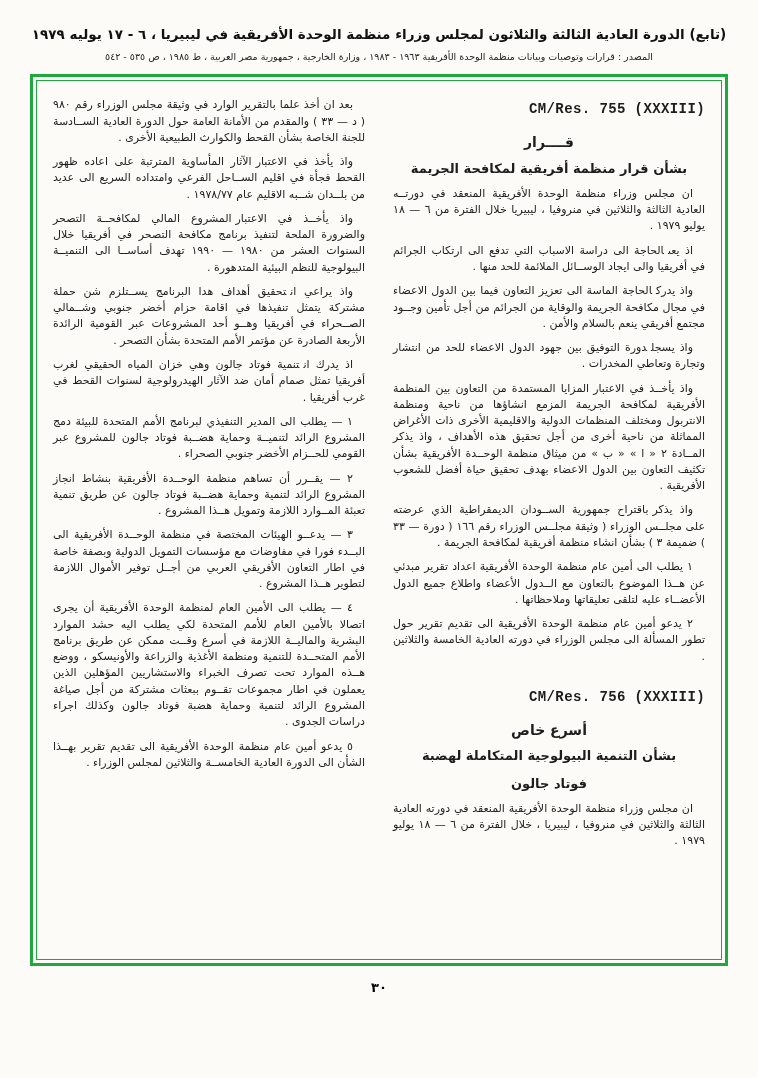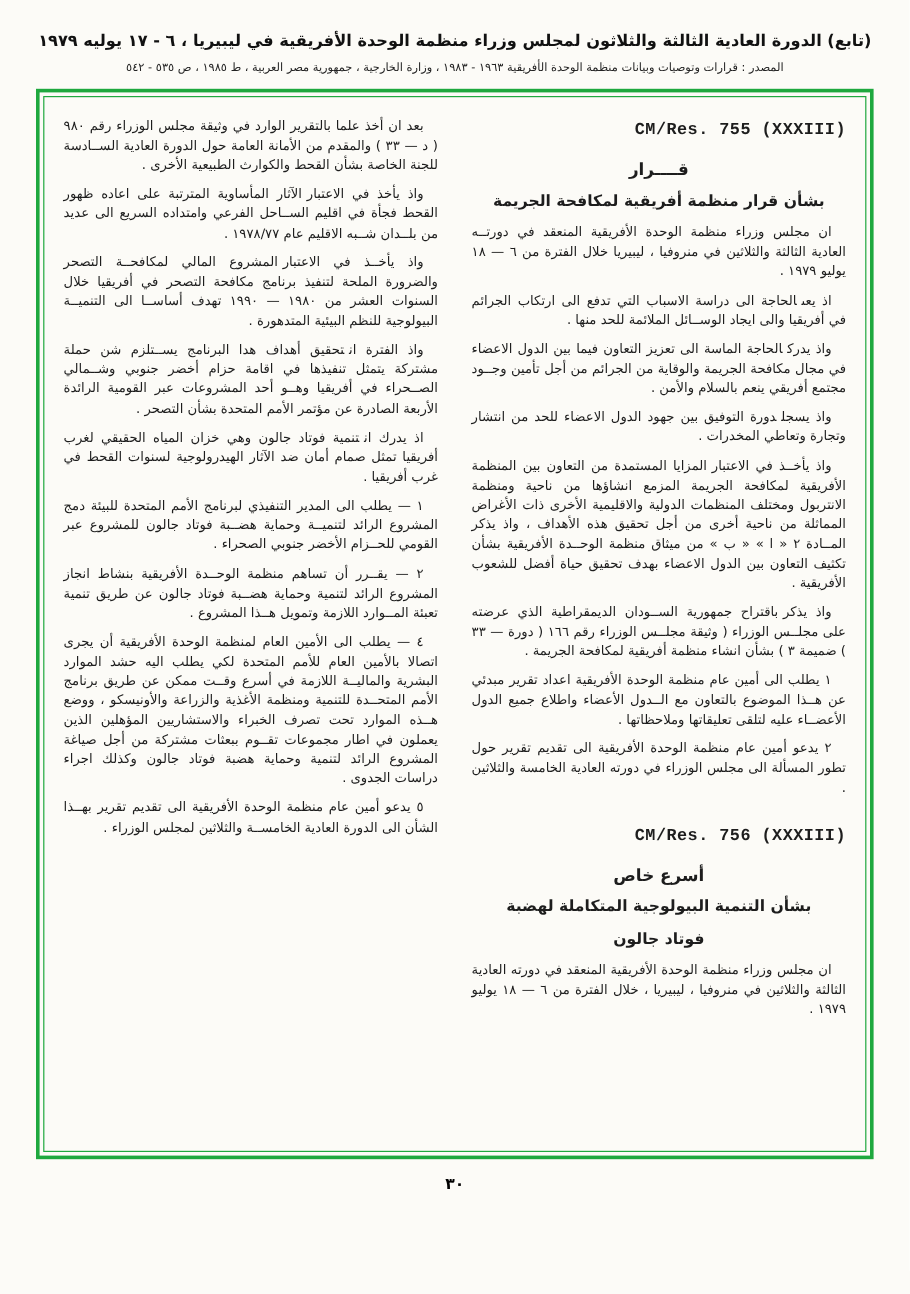--- a/index.html
+++ b/index.html
@@ -122,24 +122,25 @@
 
           <p class="para"><strong class="lead"></strong><span>ان مجلس وزراء منظمة الوحدة الأفريقية المنعقد في دورته العادية الثالثة والثلاثين في منروفيا ، ليبيريا ، خلال الفترة من ٦ — ١٨ يوليو ١٩٧٩ .</span></p>
 
         </section>
 
         <section class="col">
 
           <p class="para"><strong class="lead"></strong><span>بعد ان أخذ علما بالتقرير الوارد في وثيقة مجلس الوزراء رقم ٩٨٠ ( د — ٣٣ ) والمقدم من الأمانة العامة حول الدورة العادية الســادسة للجنة الخاصة بشأن القحط والكوارث الطبيعية الأخرى .</span></p>
           <p class="para"><strong class="lead">واذ يأخذ في الاعتبار</strong><span>الآثار المأساوية المترتبة على اعاده ظهور القحط فجأة في اقليم الســاحل الفرعي وامتداده السريع الى عديد من بلــدان شــبه الاقليم عام ١٩٧٨/٧٧ .</span></p>
           <p class="para"><strong class="lead">واذ يأخــذ في الاعتبار</strong><span>المشروع المالي لمكافحــة التصحر والضرورة الملحة لتنفيذ برنامج مكافحة التصحر في أفريقيا خلال السنوات العشر من ١٩٨٠ — ١٩٩٠ تهدف أساســا الى التنميــة البيولوجية للنظم البيئية المتدهورة .</span></p>
-          <p class="para"><strong class="lead">واذ الفترة ان</strong><span>تحقيق أهداف هدا البرنامج يســتلزم شن حملة مشتركة يتمثل تنفيذها في اقامة حزام أخضر جنوبي وشــمالي الصــحراء في أفريقيا وهــو أحد المشروعات عبر القومية الرائدة الأربعة الصادرة عن مؤتمر الأمم المتحدة بشأن التصحر .</span></p>
+          <p class="para"><strong class="lead">واذ يراعي ان</strong><span>تحقيق أهداف هدا البرنامج يســتلزم شن حملة مشتركة يتمثل تنفيذها في اقامة حزام أخضر جنوبي وشــمالي الصــحراء في أفريقيا وهــو أحد المشروعات عبر القومية الرائدة الأربعة الصادرة عن مؤتمر الأمم المتحدة بشأن التصحر .</span></p>
           <p class="para"><strong class="lead">اذ يدرك ان</strong><span>تنمية فوتاد جالون وهي خزان المياه الحقيقي لغرب أفريقيا تمثل صمام أمان ضد الآثار الهيدرولوجية لسنوات القحط في غرب أفريقيا .</span></p>
           <p class="para"><strong class="lead"></strong><span>١ — يطلب الى المدير التنفيذي لبرنامج الأمم المتحدة للبيئة دمج المشروع الرائد لتنميــة وحماية هضــبة فوتاد جالون للمشروع عبر القومي للحــزام الأخضر جنوبي الصحراء .</span></p>
           <p class="para"><strong class="lead"></strong><span>٢ — يقــرر أن تساهم منظمة الوحــدة الأفريقية بنشاط انجاز المشروع الرائد لتنمية وحماية هضــبة فوتاد جالون عن طريق تنمية تعبئة المــوارد اللازمة وتمويل هــذا المشروع .</span></p>
+          <p class="para"><strong class="lead"></strong><span>٣ — يدعــو الهيئات المختصة في منظمة الوحــدة الأفريقية الى البــدء فورا في مفاوضات مع مؤسسات التمويل الدولية وبصفة خاصة في اطار التعاون الأفريقي العربي من أجــل توفير الأموال اللازمة لتطوير هــذا المشروع .</span></p>
           <p class="para"><strong class="lead"></strong><span>٤ — يطلب الى الأمين العام لمنظمة الوحدة الأفريقية أن يجرى اتصالا بالأمين العام للأمم المتحدة لكي يطلب اليه حشد الموارد البشرية والماليــة اللازمة في أسرع وقــت ممكن عن طريق برنامج الأمم المتحــدة للتنمية ومنظمة الأغذية والزراعة والأونيسكو ، ووضع هــذه الموارد تحت تصرف الخبراء والاستشاريين المؤهلين الذين يعملون في اطار مجموعات تقــوم ببعثات مشتركة من أجل صياغة المشروع الرائد لتنمية وحماية هضبة فوتاد جالون وكذلك اجراء دراسات الجدوى .</span></p>
           <p class="para"><strong class="lead"></strong><span>٥ يدعو أمين عام منظمة الوحدة الأفريقية الى تقديم تقرير بهــذا الشأن الى الدورة العادية الخامســة والثلاثين لمجلس الوزراء .</span></p>
 
         </section>
 
       </div>
     </div>
   </div>
 
   <div class="page-number">٣٠</div>

